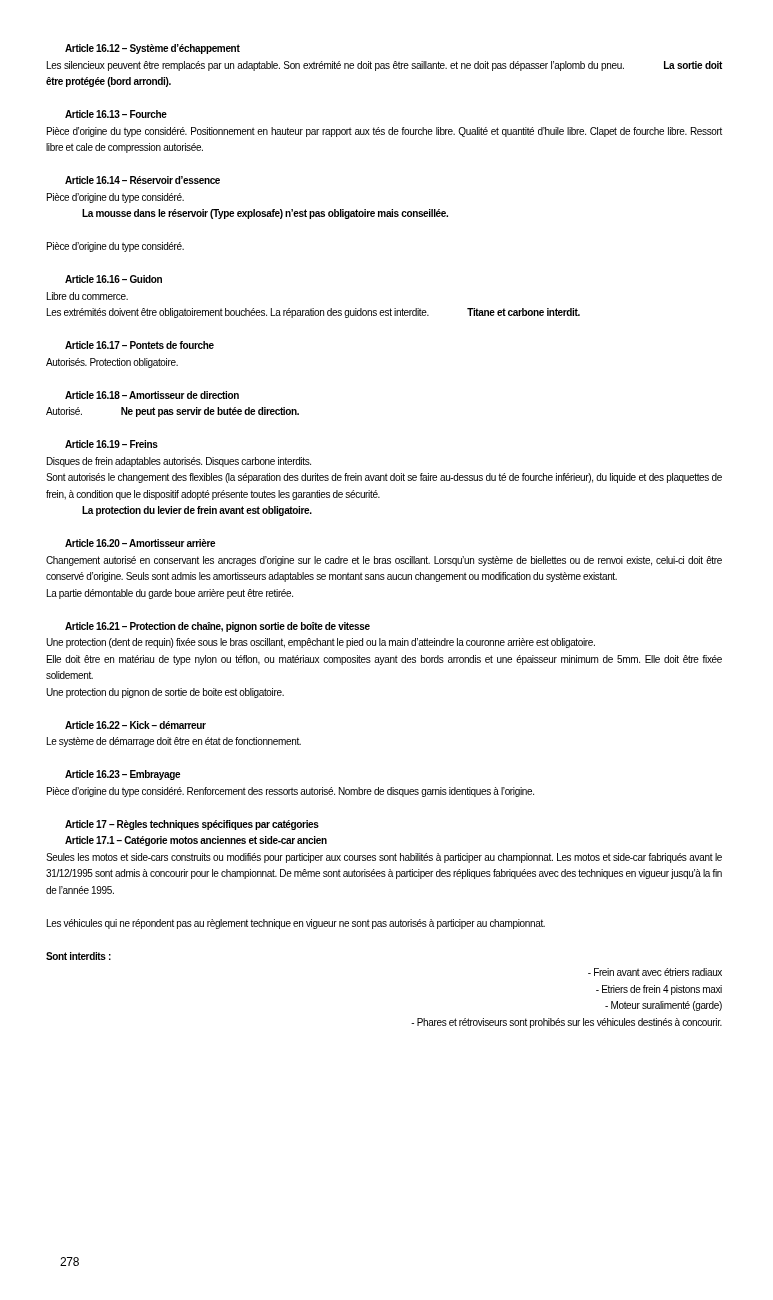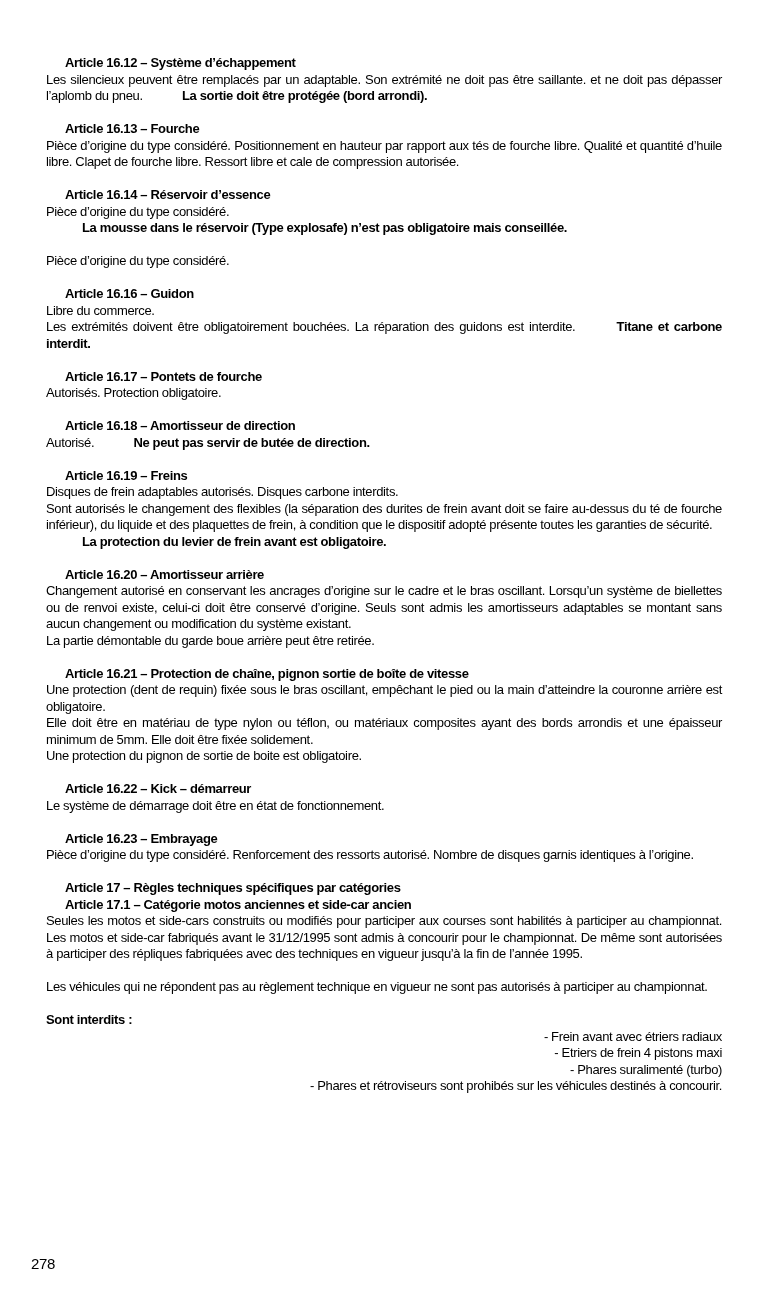--- a/index.html
+++ b/index.html
@@ -6,23 +6,23 @@
   body {
     width: 773px; height: 1300px;
     background: #ffffff;
     color: #000000;
     font-family: "Liberation Sans", "DejaVu Sans", sans-serif;
     position: relative;
     overflow: hidden;
   }
   #doc {
     position: absolute;
-    left: 46px; top: 55px;
+    left: 46px; top: 41px;
     width: 676px;
-    font-size: 13px;
+    font-size: 10px;
     line-height: 16.5px;
     letter-spacing: -0.35px;
   }
   .section { margin: 0 0 16.5px 0; }
   .section:last-child { margin-bottom: 0; }
   .heading {
     font-weight: bold;
     text-indent: 19px;
     text-align: left;
   }
@@ -31,22 +31,22 @@
     margin: 0;
     text-align: justify;
   }
   .para b { font-weight: bold; padding-left: 36px; }
   .list-item {
     padding-left: 19px;
     text-align: right;
   }
   #page-number {
     position: absolute;
-    left: 31px; top: 1255px;
-    font-size: 15px;
+    left: 60px; top: 1255px;
+    font-size: 12px;
     letter-spacing: -0.3px;
   }
 </style>
 </head>
 <body>
 
 <div id="doc">
     <div class="section">
       <div class="heading">Article 16.12 – Système d’échappement</div>
       <p class="para"><span>Les silencieux peuvent être remplacés par un adaptable. Son extrémité ne doit pas être saillante. et ne doit pas dépasser l’aplomb du pneu. </span><b>La sortie doit être protégée (bord arrondi).</b></p>
@@ -106,18 +106,18 @@
       <div class="heading">Article 17.1 – Catégorie motos anciennes et side-car ancien</div>
       <p class="para"><span>Seules les motos et side-cars construits ou modifiés pour participer aux courses sont habilités à participer au championnat. Les motos et side-car fabriqués avant le 31/12/1995 sont admis à concourir pour le championnat. De même sont autorisées à participer des répliques fabriquées avec des techniques en vigueur jusqu’à la fin de l’année 1995.</span></p>
     </div>
     <div class="section">
       <p class="para"><span>Les véhicules qui ne répondent pas au règlement technique en vigueur ne sont pas autorisés à participer au championnat.</span></p>
     </div>
     <div class="section">
       <div class="heading flush">Sont interdits :</div>
       <div class="list-item">- Frein avant avec étriers radiaux</div>
       <div class="list-item">- Etriers de frein 4 pistons maxi</div>
-      <div class="list-item">- Phares suralimenté (turbo)</div>
+      <div class="list-item">- Moteur suralimenté (garde)</div>
       <div class="list-item">- Phares et rétroviseurs sont prohibés sur les véhicules destinés à concourir.</div>
     </div>
   </div>
 
 <div id="page-number">278</div>
 
 </body></html>

